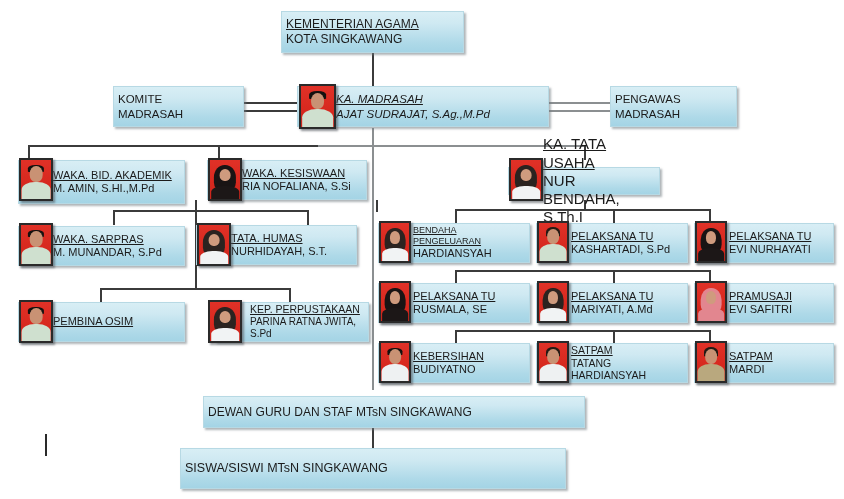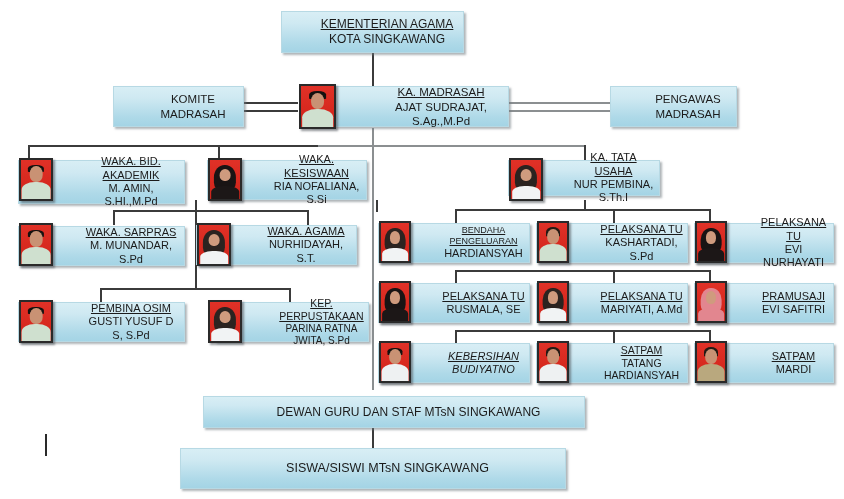--- a/index.html
+++ b/index.html
@@ -20,23 +20,21 @@
   
   .box{
     position:absolute;
     box-sizing:border-box;
     background:linear-gradient(to bottom,#d8eef5 0%,#cfe9f2 28%,#aed9e8 78%,#a4d4e5 100%);
     border:1px solid #b7d9e4;
     box-shadow:2px 2px 2px rgba(110,120,125,.55);
     display:flex;
     align-items:center;
     justify-content:center;
-    text-align:center;
     color:#1b1b1b;
-    padding-left:29px;
   }
   .box .txt{width:100%;line-height:1.22;padding:0 4px;}
   .t1{display:block;text-decoration:underline;}
   .t2{display:block;}
 
   
   .box.withphoto .txt{padding-left:34px;}
   .box.withphoto.wide .txt{padding-left:38px;}
 
   
@@ -135,21 +133,21 @@
     </span>
   </div>
 
   <div class="box" style="left:113px;top:86px;width:131px;height:41px;font-size:11.5px;">
     <span class="txt">
       <span class="t2">KOMITE</span>
       <span class="t2">MADRASAH</span>
     </span>
   </div>
 
-  <div class="box withphoto wide" style="left:310px;top:86px;width:199px;height:41px;font-size:11.5px;">
+  <div class="box withphoto wide" style="left:297px;top:86px;width:252px;height:41px;font-size:11.5px;font-style:italic;">
     <span class="txt">
       <span class="t1">KA. MADRASAH</span>
       <span class="t2">AJAT SUDRAJAT, S.Ag.,M.Pd</span>
     </span>
   </div>
   <div class="photo cap green" style="left:299px;top:84px;width:37px;height:45px;">
     <div class="bg"></div>
       <div class="hair"></div>
       <div class="head"></div>
       <div class="body"></div>
@@ -181,24 +179,24 @@
       <span class="t2">RIA NOFALIANA, S.Si</span>
     </span>
   </div>
   <div class="photo f" style="left:208px;top:158px;width:34px;height:43px;">
     <div class="bg"></div>
       <div class="hair"></div>
       <div class="head"></div>
       <div class="body"></div>
   </div>
 
-  <div class="box withphoto" style="left:508px;top:160px;width:152px;height:36px;font-size:11px;">
+  <div class="box withphoto" style="left:508px;top:167px;width:152px;height:28px;font-size:15px;">
     <span class="txt">
       <span class="t1">KA. TATA USAHA</span>
-      <span class="t2">NUR PEMBINA, S.Th.I</span>
+      <span class="t2">NUR BENDAHA, S.Th.I</span>
     </span>
   </div>
   <div class="photo f f2" style="left:509px;top:158px;width:34px;height:43px;">
     <div class="bg"></div>
       <div class="hair"></div>
       <div class="head"></div>
       <div class="body"></div>
   </div>
 
   <div class="box withphoto" style="left:18px;top:226px;width:167px;height:40px;font-size:11px;">
@@ -209,21 +207,21 @@
   </div>
   <div class="photo cap green" style="left:19px;top:223px;width:34px;height:43px;">
     <div class="bg"></div>
       <div class="hair"></div>
       <div class="head"></div>
       <div class="body"></div>
   </div>
 
   <div class="box withphoto" style="left:196px;top:225px;width:161px;height:40px;font-size:11px;">
     <span class="txt">
-      <span class="t1">WAKA. AGAMA</span>
+      <span class="t1">TATA. HUMAS</span>
       <span class="t2">NURHIDAYAH, S.T.</span>
     </span>
   </div>
   <div class="photo f f2" style="left:197px;top:223px;width:34px;height:43px;">
     <div class="bg"></div>
       <div class="hair"></div>
       <div class="head"></div>
       <div class="body"></div>
   </div>
 
@@ -262,21 +260,20 @@
   <div class="photo f" style="left:695px;top:221px;width:32px;height:42px;">
     <div class="bg"></div>
       <div class="hair"></div>
       <div class="head"></div>
       <div class="body"></div>
   </div>
 
   <div class="box withphoto" style="left:18px;top:302px;width:167px;height:40px;font-size:11px;">
     <span class="txt">
       <span class="t1">PEMBINA OSIM</span>
-      <span class="t2">GUSTI YUSUF D S, S.Pd</span>
     </span>
   </div>
   <div class="photo cap green" style="left:19px;top:300px;width:34px;height:43px;">
     <div class="bg"></div>
       <div class="hair"></div>
       <div class="head"></div>
       <div class="body"></div>
   </div>
 
   <div class="box withphoto" style="left:215px;top:302px;width:154px;height:40px;font-size:10.5px;">
@@ -324,21 +321,21 @@
       <span class="t2">EVI SAFITRI</span>
     </span>
   </div>
   <div class="photo f pink" style="left:695px;top:281px;width:32px;height:42px;">
     <div class="bg"></div>
       <div class="hair"></div>
       <div class="head"></div>
       <div class="body"></div>
   </div>
 
-  <div class="box withphoto" style="left:378px;top:343px;width:152px;height:40px;font-size:11px;font-style:italic;">
+  <div class="box withphoto" style="left:378px;top:343px;width:152px;height:40px;font-size:11px;">
     <span class="txt">
       <span class="t1">KEBERSIHAN</span>
       <span class="t2">BUDIYATNO</span>
     </span>
   </div>
   <div class="photo cap" style="left:379px;top:341px;width:32px;height:42px;">
     <div class="bg"></div>
       <div class="hair"></div>
       <div class="head"></div>
       <div class="body"></div>

